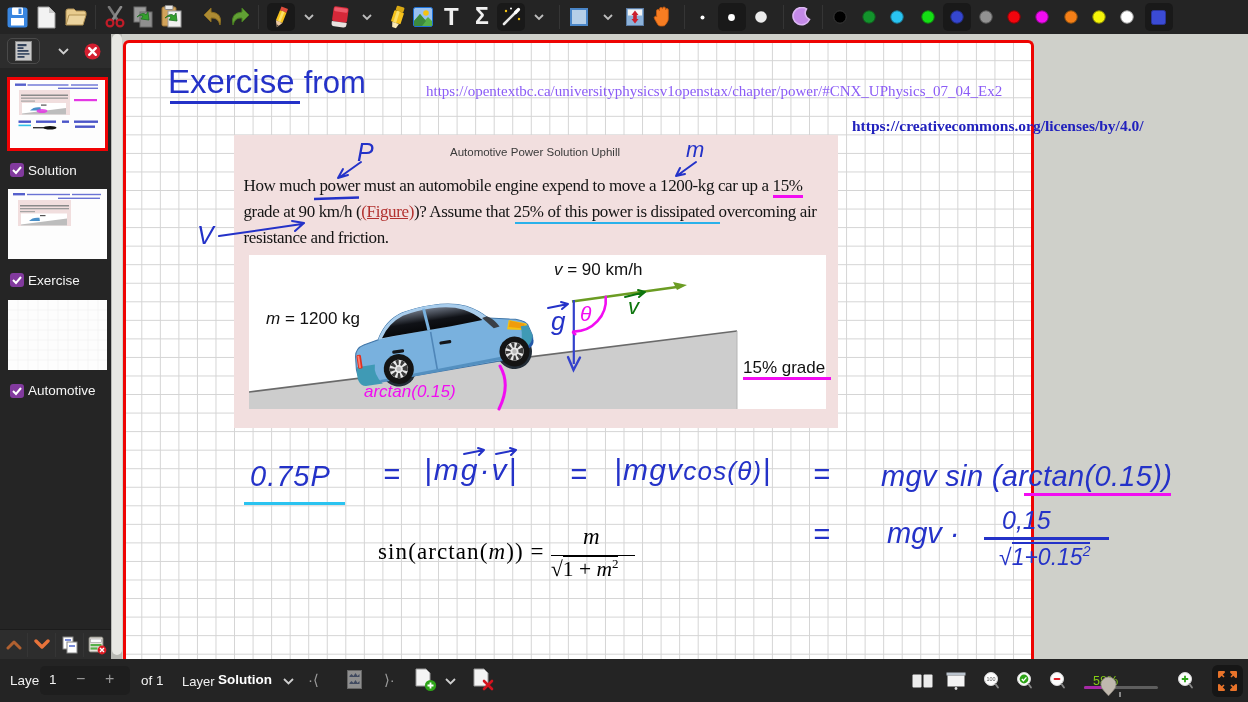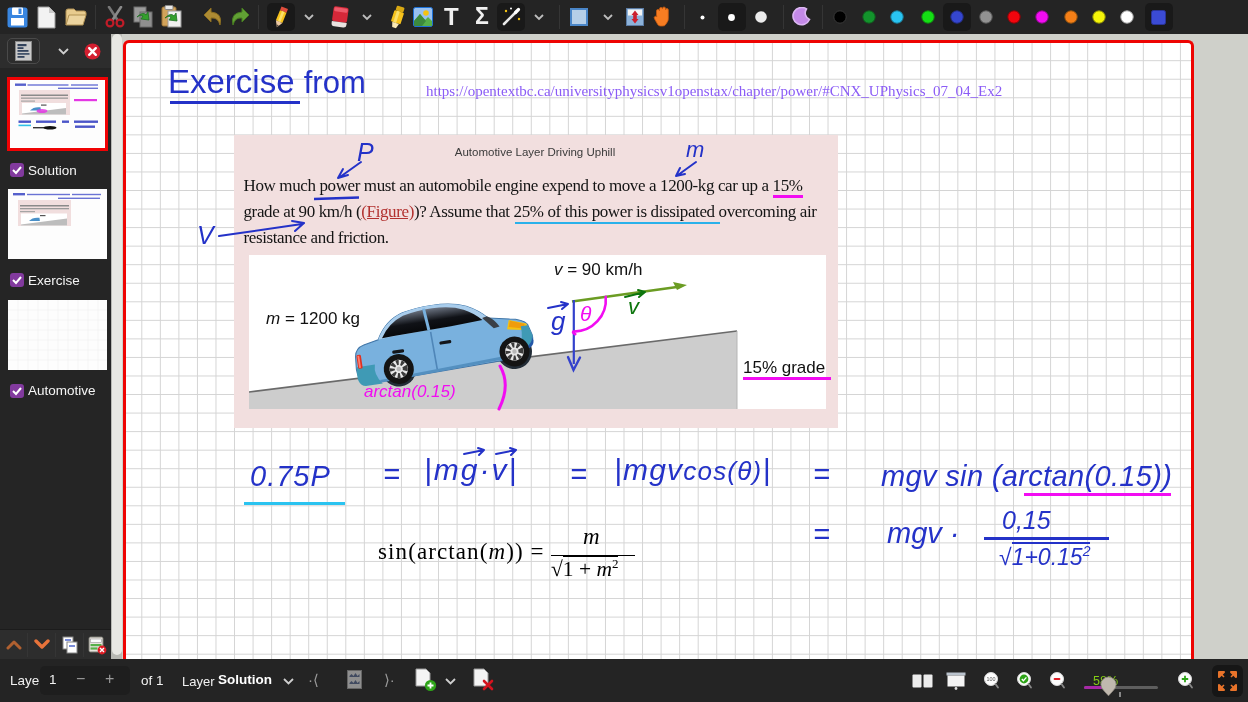--- a/index.html
+++ b/index.html
@@ -21,21 +21,21 @@
   .thumb { position:absolute; background:#fff; }
   .ckbox { position:absolute; width:14px; height:14px; background:#823a9e; border-radius:3px; }
   .cklabel { position:absolute; color:#f5f5f5; font-size:13.5px; }
 
   
   #lscroll { position:absolute; top:34px; left:111px; width:11px; height:625px; background:#b8b9b3; }
   #lthumb { position:absolute; top:0px; left:0.5px; width:10px; height:621px; background:#e8e8e3; border-radius:5px; }
 
   
   #canvas { position:absolute; top:34px; left:122px; width:1126px; height:625px; background:#cfd0ca; overflow:hidden; }
-  #page { position:absolute; left:1px; top:6px; width:1071px; height:625px; background:#fff;
+  #page { position:absolute; left:1px; top:6px; width:911px; height:625px; background:#fff;
     border:3px solid #ee0402; border-bottom:none; border-radius:6px 6px 0 0; }
   #grid { position:absolute; left:0; top:0; width:100%; height:100%;
      background-image: linear-gradient(to right, #d4d4d4 1px, transparent 1px),
                        linear-gradient(to bottom, #d4d4d4 1px, transparent 1px);
      background-size: 18.55px 18.55px; background-position: 15.3px 17.2px; }
 
   
   #content { position:absolute; left:-126px; top:-43px; width:1248px; height:702px; }
   .serif { font-family:"Liberation Serif", serif; }
   .hw { position:absolute; font-family:"Liberation Sans", sans-serif; font-style:italic; color:#2432c8; white-space:nowrap; }
@@ -357,23 +357,24 @@
     </div>
   <div id="canvas">
     <div id="page">
         <div id="grid"></div>
         <div id="content">
 
       <div class="hw" style="left:168px;top:63px;font-size:33px;letter-spacing:0px;font-style:normal">Exercise <span style="font-size:31px">from</span></div>
       <div class="abs" style="left:170px;top:101px;width:130px;height:2.6px;background:#2432c8"></div>
 
       <div class="abs serif" style="left:426px;top:83px;font-size:15px;font-weight:normal;color:#8b5cf6;white-space:nowrap">https://opentextbc.ca/universityphysicsv1openstax/chapter/power/#CNX_UPhysics_07_04_Ex2</div>
+      <div class="abs serif" style="left:852px;top:117px;font-size:15.5px;font-weight:bold;color:#2121bd;white-space:nowrap">https://creativecommons.org/licenses/by/4.0/</div>
 
       <div class="abs" style="left:233.5px;top:135px;width:604px;height:293px;background:#f2dfdf"></div>
-      <div class="abs" style="left:233px;top:146px;width:604px;text-align:center;font-size:11.5px;color:#3a3a3a">Automotive Layer Driving Uphill</div>
+      <div class="abs" style="left:233px;top:146px;width:604px;text-align:center;font-size:11.5px;color:#3a3a3a">Automotive Power Solution Uphill</div>
       <div class="abs serif" id="bodytext" style="left:243.5px;top:173px;font-size:17px;line-height:26px;color:#141414;white-space:nowrap;letter-spacing:-0.38px">How much power must an automobile engine expend to move a 1200-kg car up a 15%<br>grade at 90 km/h (<span style="color:#b2312f;text-decoration:underline">(Figure)</span>)? Assume that 25% of this power is dissipated overcoming air<br>resistance and friction.</div>
 
       <svg class="abs" style="left:313px;top:195px" width="48" height="7">
             <path d="M1 4 L46 2.5" stroke="#2432c8" stroke-width="2.4" fill="none"></path>
           </svg>
       <div class="abs" style="left:772.5px;top:195px;width:30px;height:2.6px;background:#f20cf2"></div>
       <div class="abs" style="left:515px;top:221.5px;width:205px;height:2.8px;background:#2ab1ea"></div>
 
       <div class="hw" style="left:357px;top:138px;font-size:25px">P</div>
       <svg class="abs" style="left:333px;top:160px" width="30" height="24">

